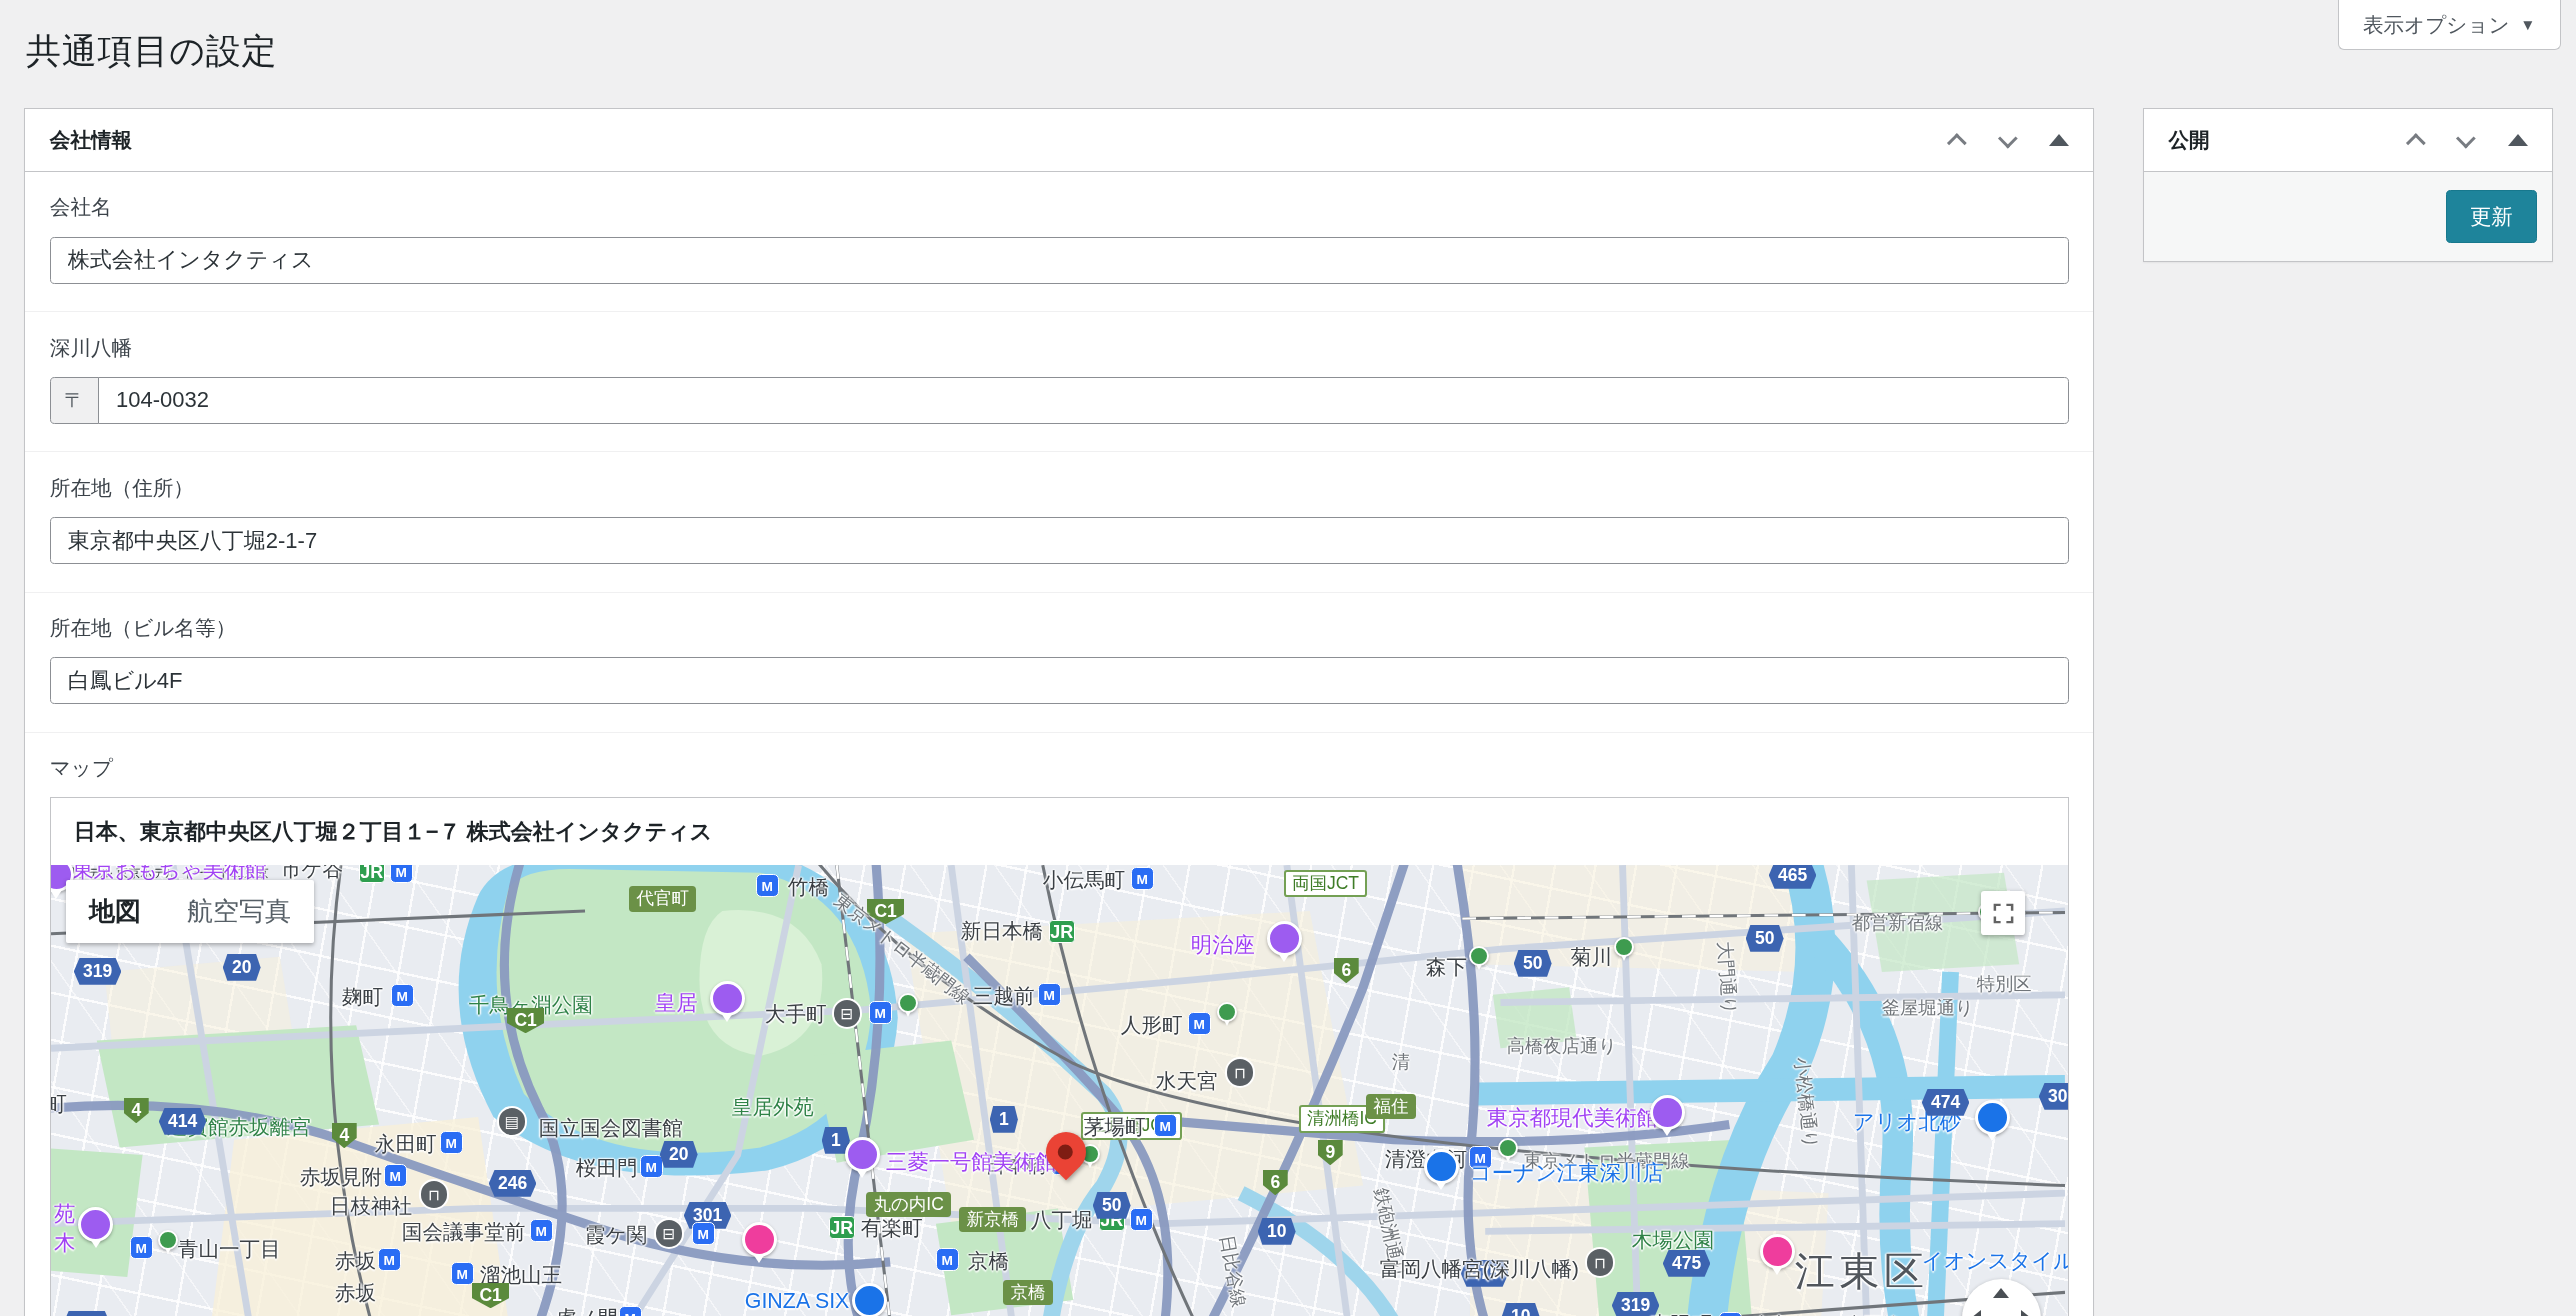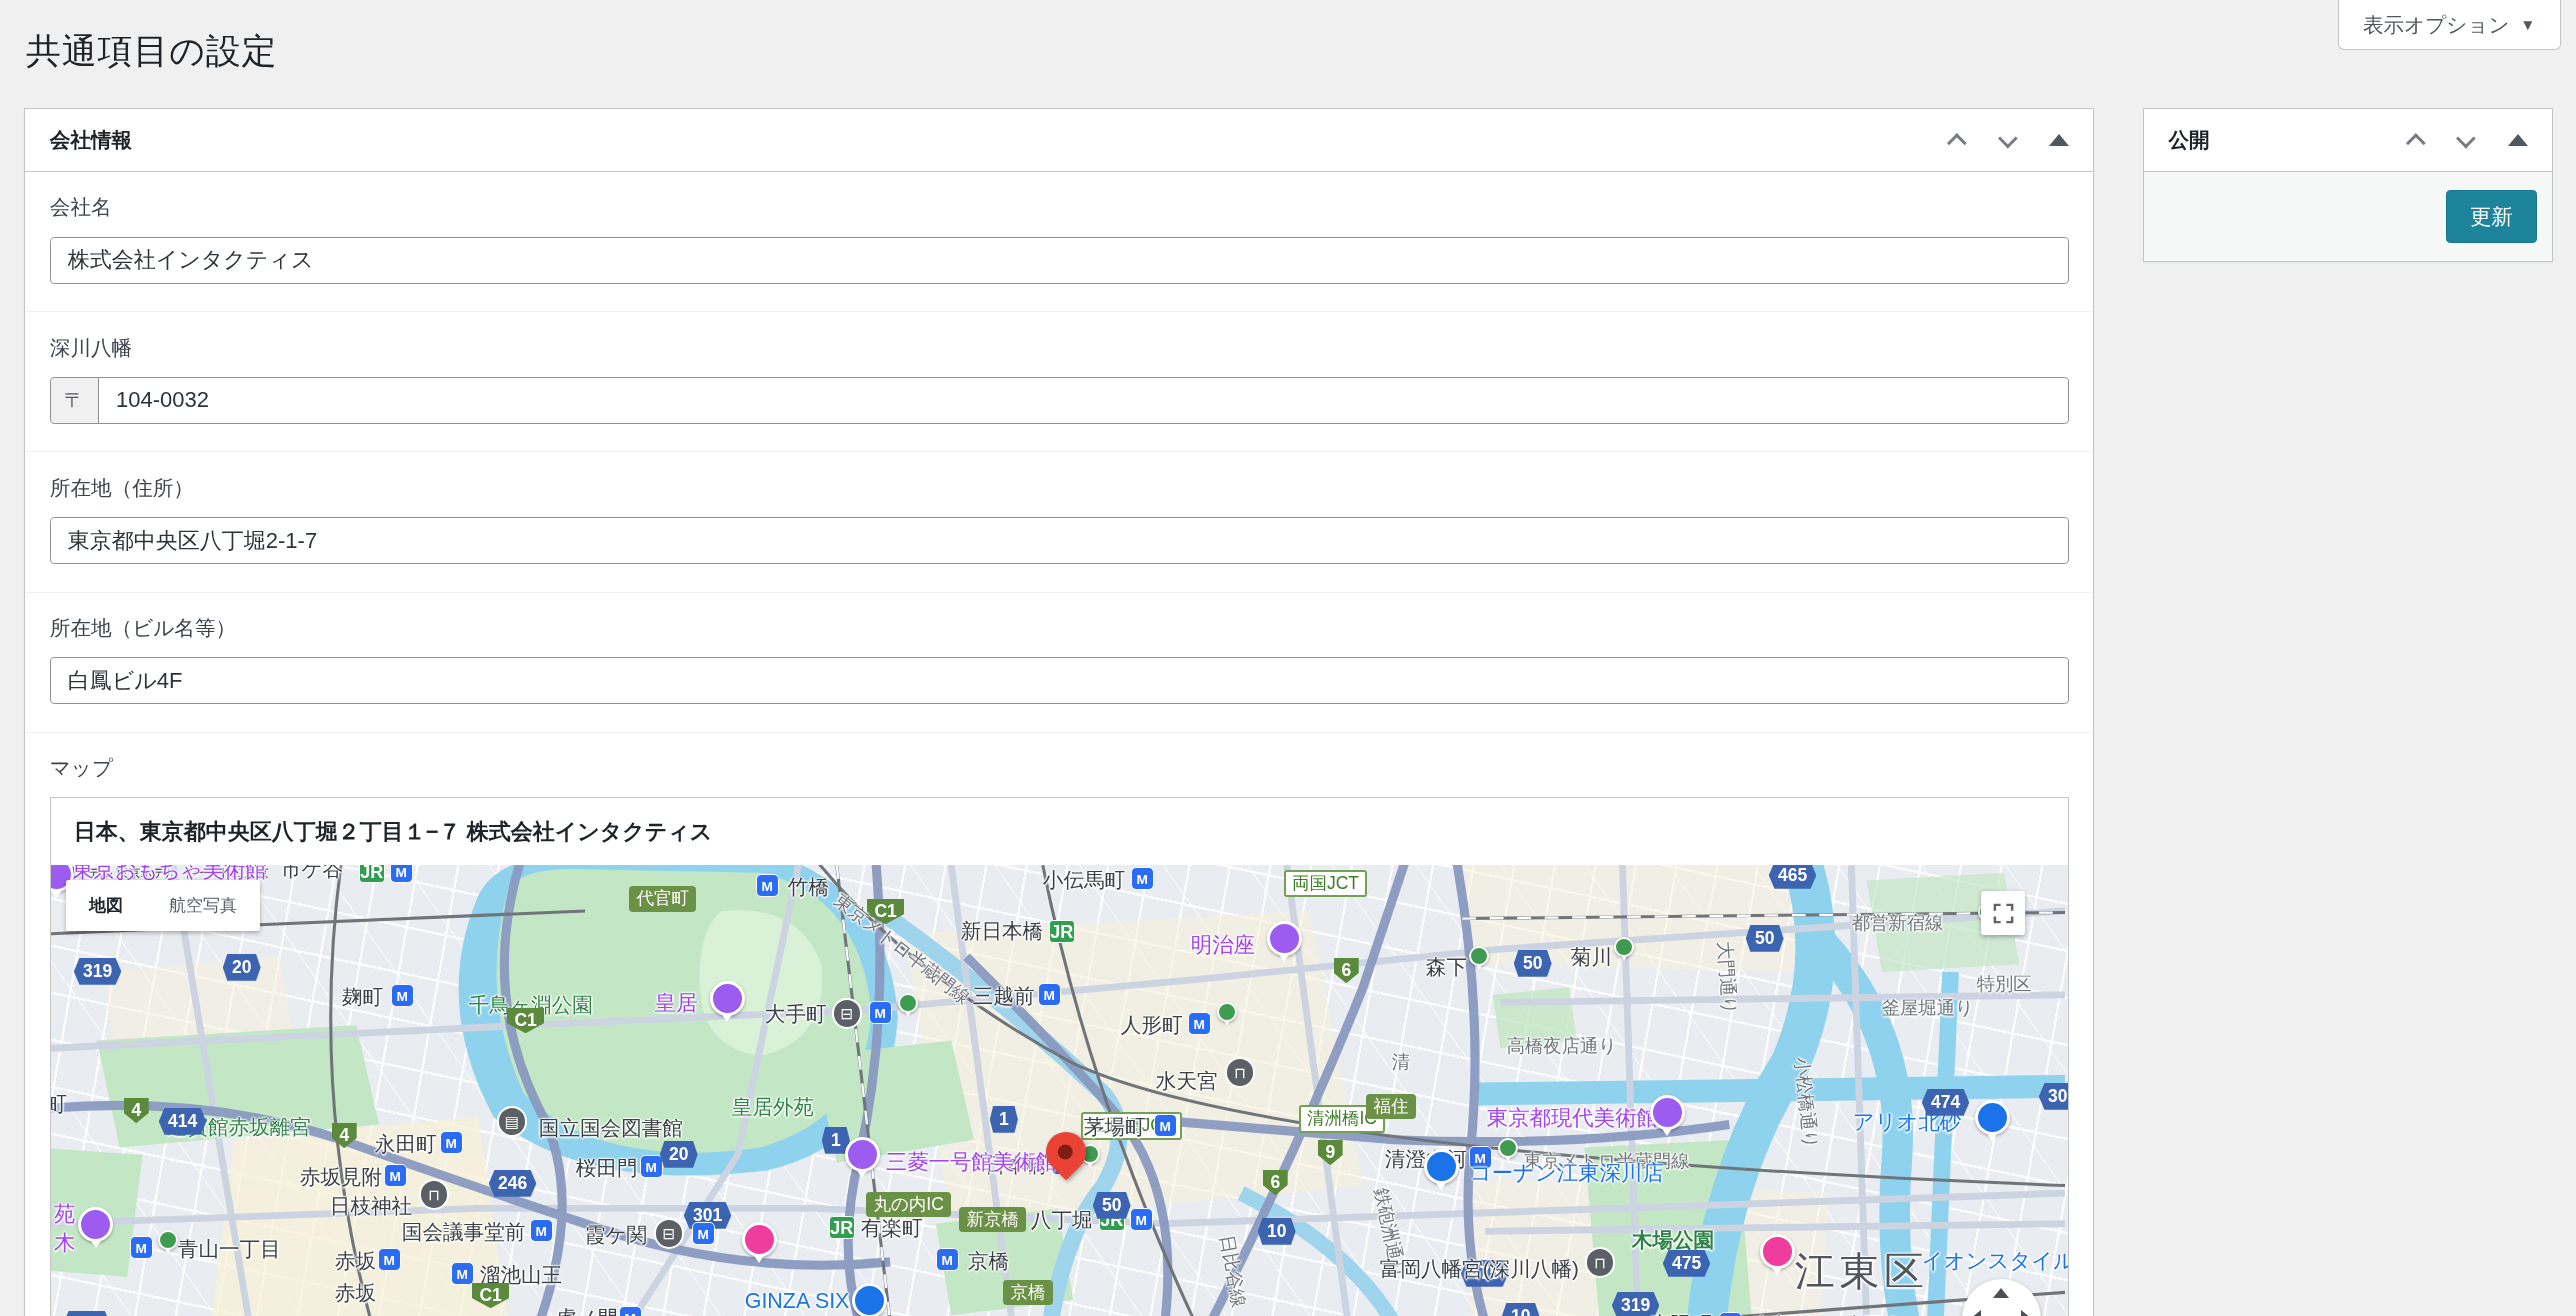--- a/index.html
+++ b/index.html
@@ -115,21 +115,21 @@
   .pin.p-tree::after { bottom:-6.1px; border-left-width:3.8px; border-right-width:3.8px; border-top-width:6.1px; }
   
   .dest-pin { position:absolute; width:40px; height:40px; background:#ea4335;
               border-radius:50% 50% 50% 0; transform:rotate(-45deg);
               box-shadow:0 2.3px 4.6px rgba(0,0,0,.35); }
   .dest-pin::after { content:""; position:absolute; left:12.2px; top:12.2px; width:15.3px; height:15.3px;
                      border-radius:50%; background:#7f1d13; }
   
   .maptype { position:absolute; left:15.3px; top:15.3px; display:flex;
              box-shadow:0 1.5px 4.6px rgba(0,0,0,.3); border-radius:2.3px; overflow:hidden; }
-  .maptype .mt-btn { background:#fff; padding:13.7px 23px; font-size:17px; color:#565f66; cursor:pointer; }
+  .maptype .mt-btn { background:#fff; padding:13.7px 23px; font-size:26px; color:#565f66; cursor:pointer; }
   .maptype .mt-btn.active { font-weight:bold; color:#1d2327; }
   .fullscreen-ctl { position:absolute; right:43px; top:26px; width:44px; height:44px;
                     background:#fff; border-radius:3.1px; box-shadow:0 1.5px 4.6px rgba(0,0,0,.3);
                     display:flex; align-items:center; justify-content:center; cursor:pointer; }
   .pan-ctl { position:absolute; right:27.5px; bottom:-35px; width:79px; height:79px;
              background:#fff; border-radius:50%; box-shadow:0 1.5px 4.6px rgba(0,0,0,.3); cursor:pointer; }
   .pan-ctl span { position:absolute; width:0; height:0; border:8.4px solid transparent; }
   .pan-ctl .n { top:9.2px;  left:31px; border-bottom:10.7px solid #4a4f54; border-top:none; }
   .pan-ctl .w { left:9.2px; top:31px; border-right:10.7px solid #4a4f54; border-left:none; }
   .pan-ctl .e { right:9.2px; top:31px; border-left:10.7px solid #4a4f54; border-right:none; }
@@ -285,21 +285,21 @@
               </span><span class="ml st" style="left: 429px; top: 400px;">溜池山王</span><span class="ml mi" style="left: 400px; top: 397px;">M</span><span class="ml st" style="left: 284px; top: 386px;">赤坂</span><span class="ml mi" style="left: 327px; top: 383px;">M</span><span class="ml st" style="left: 284px; top: 418px;">赤坂</span><span class="ml st" style="left: 127px; top: 374px;">青山一丁目</span><span class="ml mi" style="left: 79px; top: 371px;">M</span><span class="pin p-tree" style="left: 107px; top: 365px;">
                 <span class="glyph"></span>
               </span><span class="ml purple" style="left: 3.1px; top: 339px;">苑</span><span class="ml purple" style="left: 3.1px; top: 368px;">木</span><span class="pin p-purple" style="left: 27.5px; top: 342px;">
                 <span class="glyph"></span>
               </span><span class="ml sg" style="left: 421px; top: 418px;">C1</span><span class="ml st" style="left: 505px; top: 443px;">虎ノ門</span><span class="ml mi" style="left: 568px; top: 441px;">M</span><span class="ml blue" style="left: 694px; top: 426px;">GINZA SIX</span><span class="pin p-blue" style="left: 801px; top: 418px;">
                 <span class="glyph"></span>
               </span><span class="ml st" style="left: 810px; top: 353px;">有楽町</span><span class="ml jr" style="left: 778px; top: 351px;">JR</span><span class="ml gbox" style="left: 908px; top: 342px;">新京橋</span><span class="ml st" style="left: 917px; top: 386px;">京橋</span><span class="ml mi" style="left: 885px; top: 383px;">M</span><span class="ml gbox" style="left: 952px; top: 415px;">京橋</span><span class="ml gbox" style="left: 815px; top: 327px;">丸の内IC</span><span class="ml st" style="left: 980px; top: 345px;">八丁堀</span><span class="ml jr" style="left: 1048px; top: 343px;">JR</span><span class="ml mi" style="left: 1079px; top: 343px;">M</span><span class="ml sb" style="left: 1042px; top: 327px;">50</span><span class="ml purple" style="left: 835px; top: 287px;">三菱一号館美術館</span><span class="pin p-purple" style="left: 794px; top: 272px;">
                 <span class="glyph"></span>
               </span><span class="ml road" style="left: 1145px; top: 397px; transform: rotate(80deg);">日比谷線</span><span class="ml road" style="left: 1293px; top: 359px; transform: rotate(78deg);">鉄砲洲通り</span><span class="ml sb" style="left: 1207px; top: 353px;">10</span><span class="ml sb" style="left: 1451px; top: 438px;">10</span><span class="ml blue" style="left: 1419px; top: 298px;">コーナン江東深川店</span><span class="pin p-blue" style="left: 1373px; top: 284px;">
                 <span class="glyph"></span>
-              </span><span class="ml park" style="left: 1581px; top: 365px; font-weight: bold;">木場公園</span><span class="ml sb" style="left: 1410px; top: 395px;">475</span><span class="ml sb" style="left: 1612px; top: 385px;">475</span><span class="pink" style="left: 1757px; top: 383px;"><span class="glyph">ホテル イースト21東京</span></span><span class="pin p-pink" style="left: 1709px; top: 369px;">
+              </span><span class="ml park" style="left: 1581px; top: 365px;">木場公園</span><span class="ml sb" style="left: 1410px; top: 395px;">475</span><span class="ml sb" style="left: 1612px; top: 385px;">475</span><span class="pink" style="left: 1757px; top: 383px;"><span class="glyph">ホテル イースト21東京</span></span><span class="pin p-pink" style="left: 1709px; top: 369px;">
                 <span class="glyph"></span>
               </span><span class="ml dist" style="left: 1744px; top: 386px;">江東区</span><span class="ml blue" style="left: 1871px; top: 386px;">イオンスタイル</span><span class="ml st" style="left: 1329px; top: 394px;">富岡八幡宮(深川八幡)</span><span class="ml circ" style="left: 1534px; top: 382px;">⊓</span><span class="ml sb" style="left: 1561px; top: 427px;">319</span><span class="ml sb" style="left: 12.2px; top: 446px;">319</span><span class="ml st" style="left: -4.6px; top: 229px;">町</span><span class="ml st" style="left: 1599px; top: 449px;">東陽町</span><span class="ml mi" style="left: 1668px; top: 447px;">M</span><span class="ml road" style="left: 1702px; top: 450px;">東京メトロ東西線</span></div>
 
           <div class="dest-pin" style="left:995px; top:267px;"></div>
 
           <div class="maptype">
             <div class="mt-btn active">地図</div>
             <div class="mt-btn">航空写真</div>
           </div>
 

